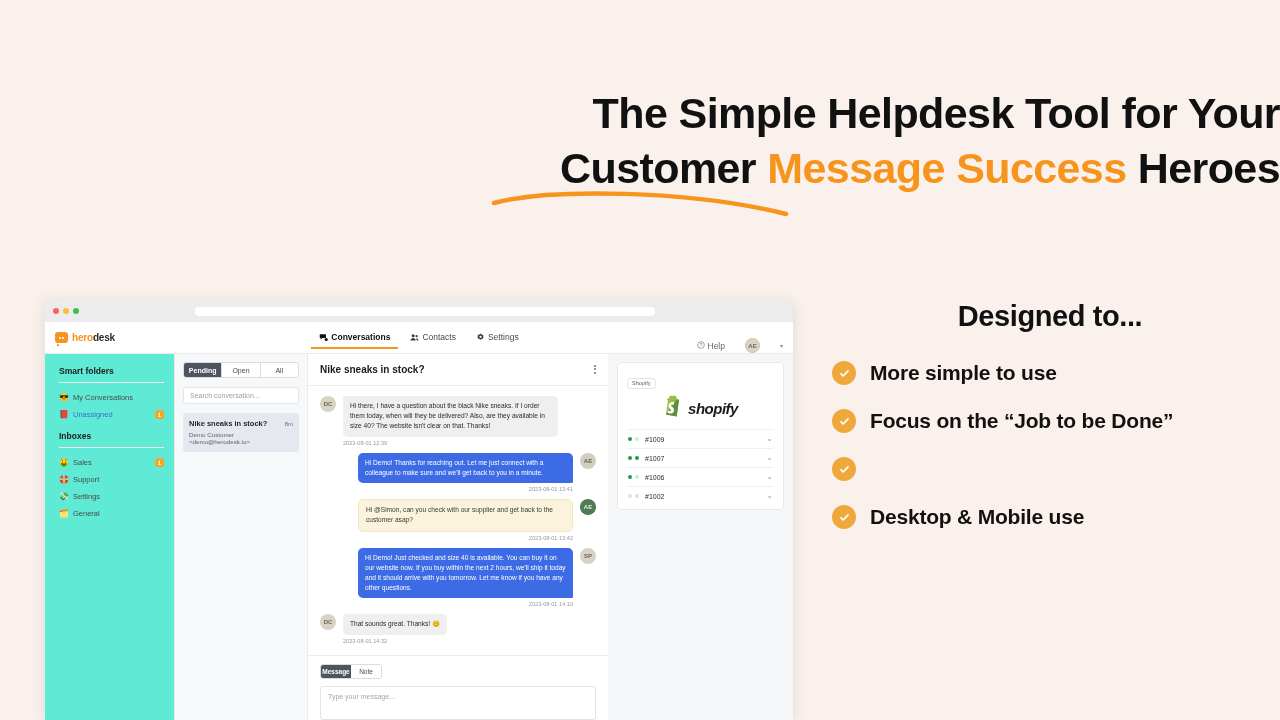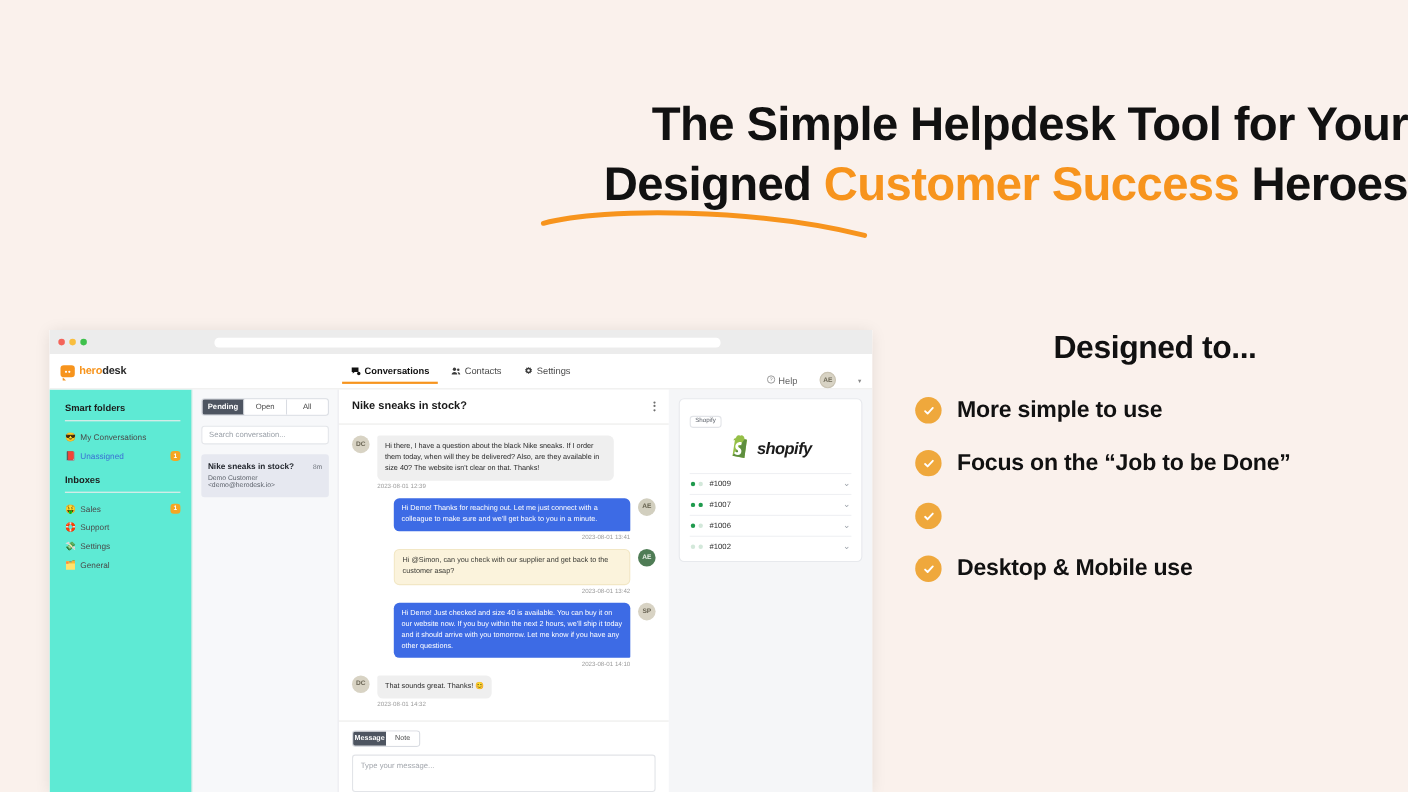--- a/index.html
+++ b/index.html
@@ -219,21 +219,21 @@
   .sdot.off { background: #D3E8DA; }
   .chev { margin-left: auto; color: #9AA0A8; font-size: 8px; line-height: 1; }
 </style>
 </head>
 <body>
 
 <div id="stage">
 
   <div class="headline">
     <div>The Simple Helpdesk Tool for Your</div>
-    <div class="hl-line2"><span>Designed </span><span class="hl-accent">Customer Success</span><span> Heroes</span></div>
+    <div class="hl-line2"><span>Customer </span><span class="hl-accent">Message Success</span><span> Heroes</span></div>
   </div>
 
   <svg class="swoosh" viewBox="0 0 300 30">
     <path d="M4 16 C 60 1, 200 3, 296 27" stroke="#F7941D" stroke-width="4.5" fill="none" stroke-linecap="round"></path>
   </svg>
 
   <div class="right-col">
     <div class="designed-title">Designed to...</div>
     <div class="feat-list">
       <div class="feat-row">

